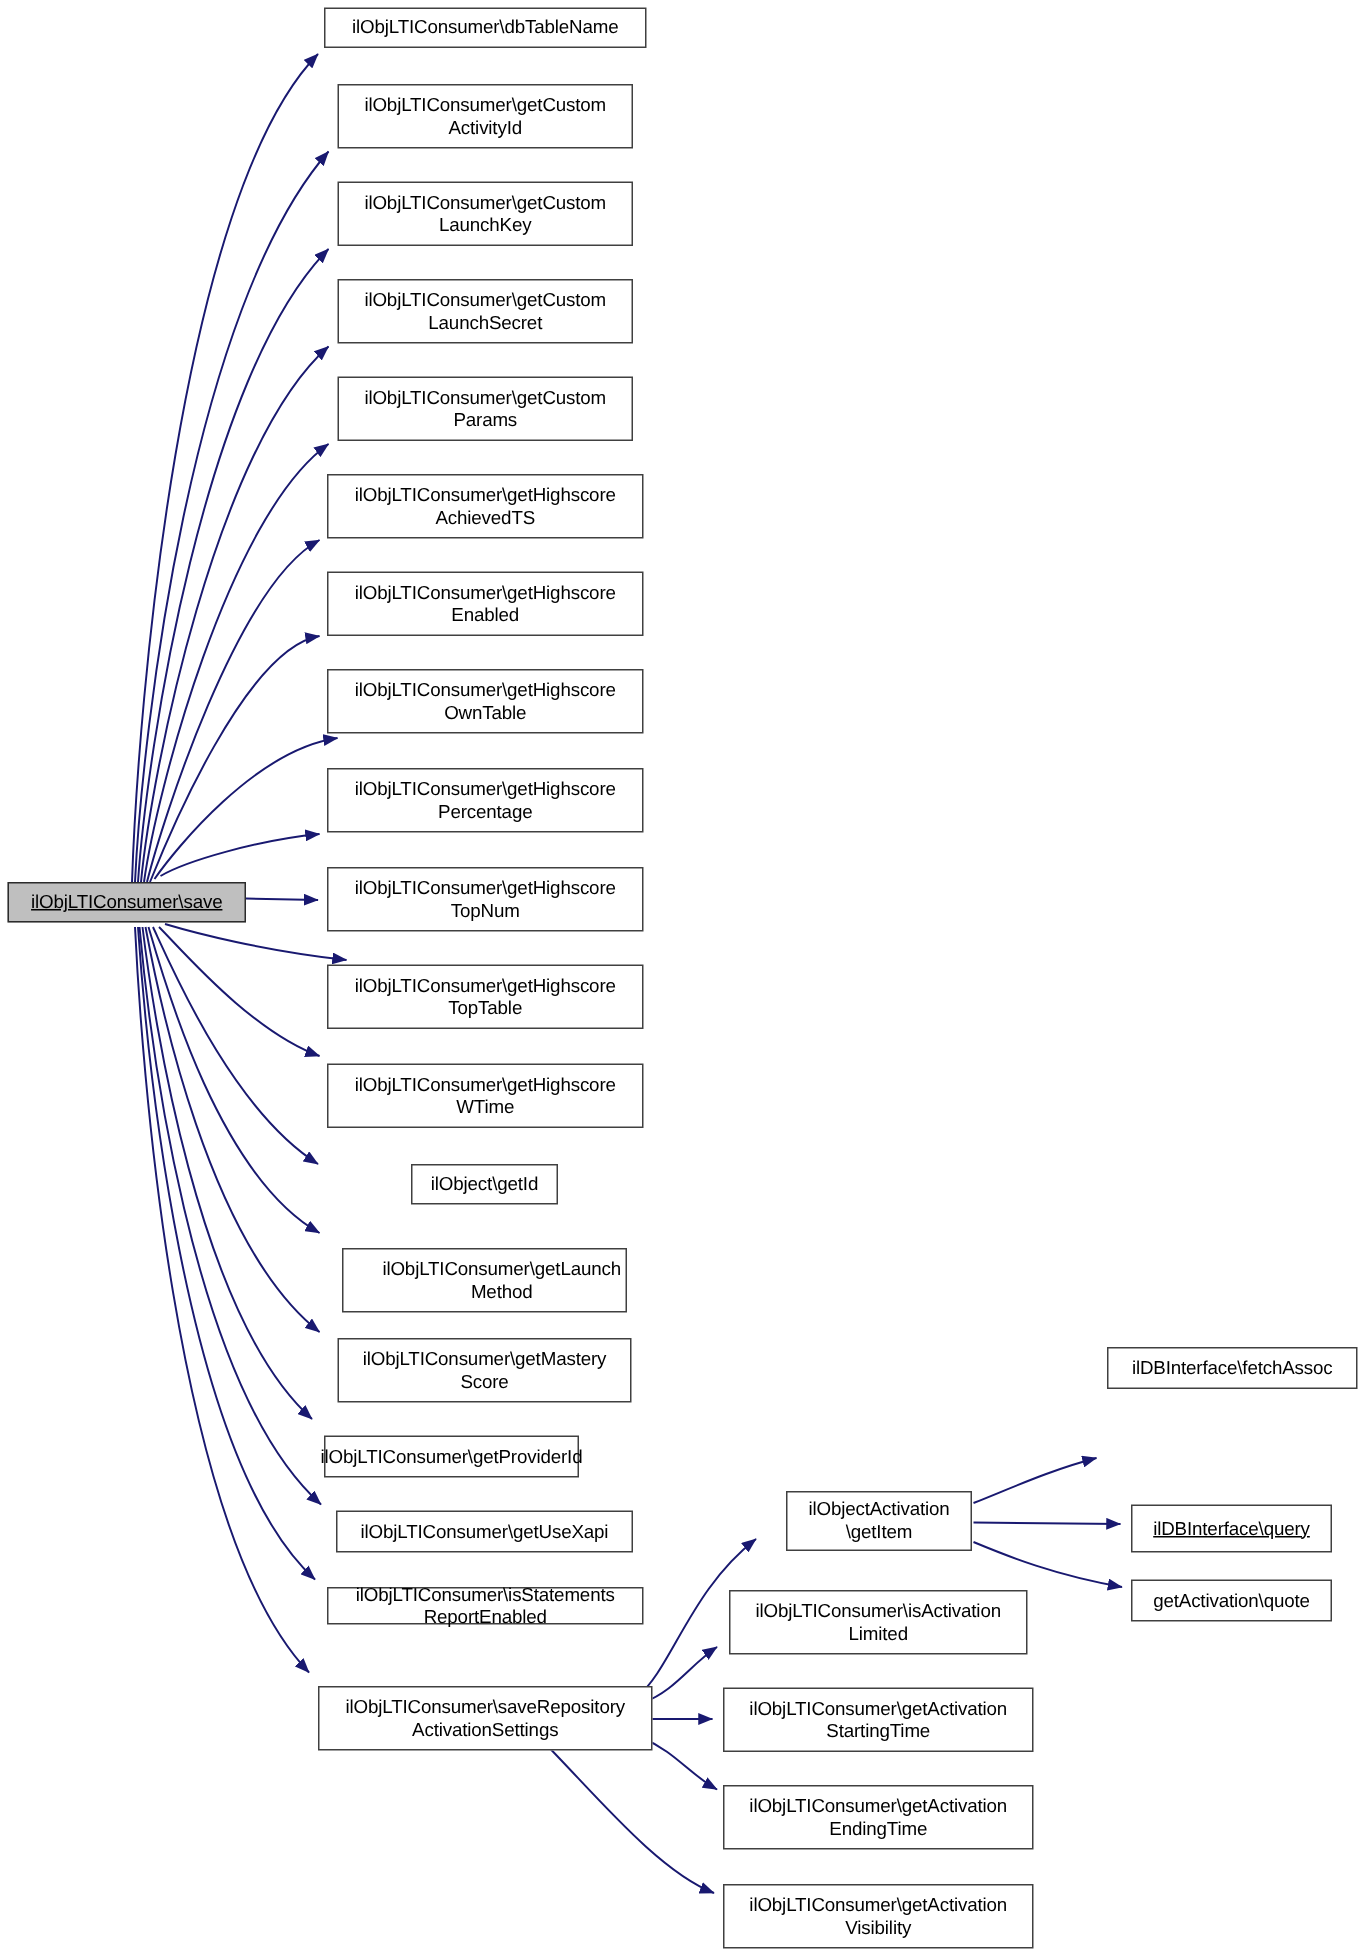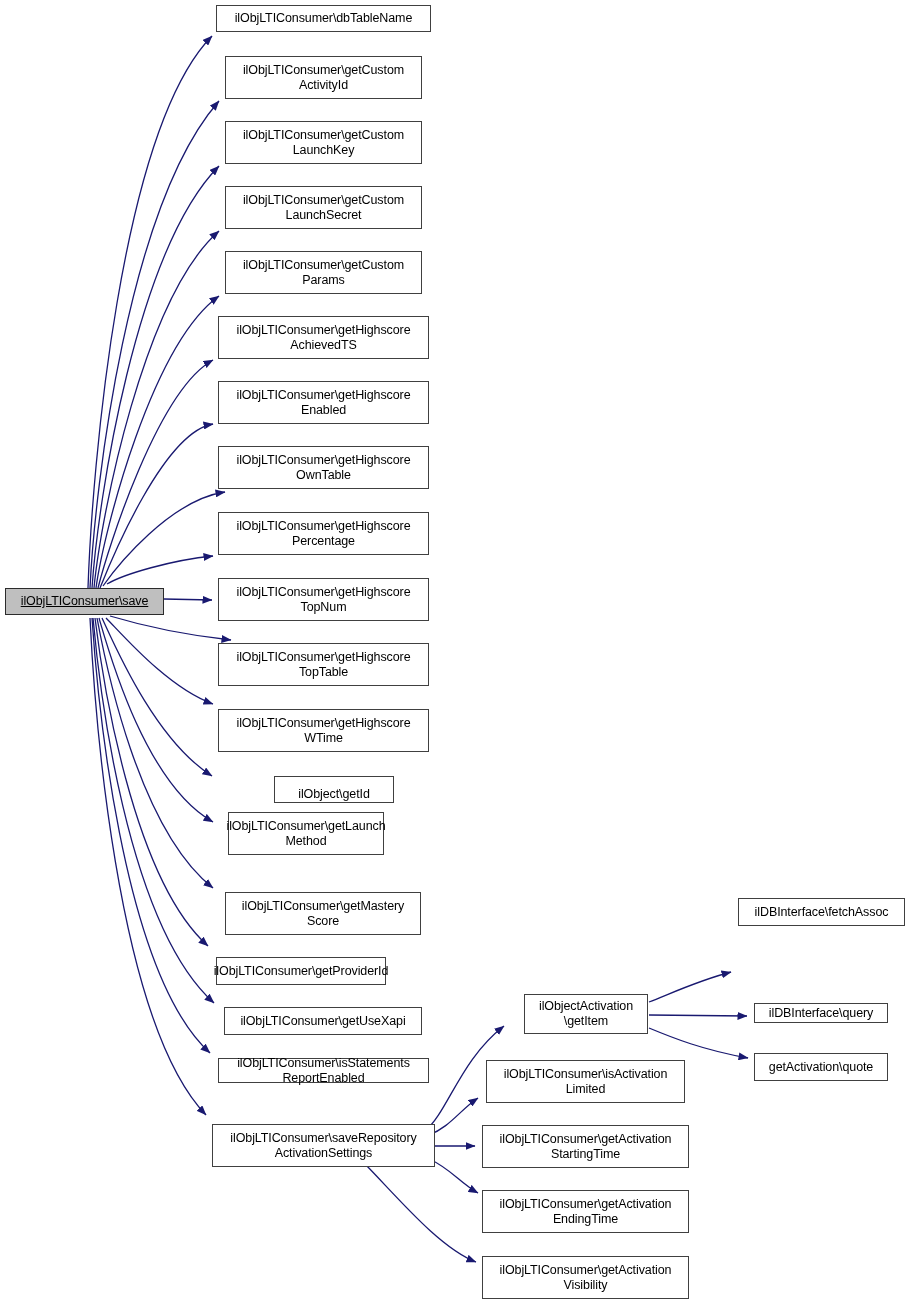--- a/index.html
+++ b/index.html
@@ -146,25 +146,25 @@
 <div class="node-box" style="left:218px; top:643px; width:211px; height:43px;">
   <span class="node-label">ilObjLTIConsumer\getHighscore
 TopTable</span>
 </div>
 
 <div class="node-box" style="left:218px; top:709px; width:211px; height:43px;">
   <span class="node-label">ilObjLTIConsumer\getHighscore
 WTime</span>
 </div>
 
-<div class="node-box" style="left:274px; top:776px; width:120px; height:27px;align-items:flex-end;">
+<div class="node-box" style="left:274px; top:776px; width:98px; height:27px;">
   <span class="node-label">ilObject\getId</span>
 </div>
 
-<div class="node-box" style="left:228px; top:812px; width:156px; height:43px;">
+<div class="node-box" style="left:228px; top:832px; width:190px; height:43px;justify-content:flex-end;">
   <span class="node-label">ilObjLTIConsumer\getLaunch
 Method</span>
 </div>
 
 <div class="node-box" style="left:225px; top:892px; width:196px; height:43px;">
   <span class="node-label">ilObjLTIConsumer\getMastery
 Score</span>
 </div>
 
 <div class="node-box" style="left:216px; top:957px; width:170px; height:28px;">
@@ -207,19 +207,19 @@
 
 <div class="node-box" style="left:482px; top:1256px; width:207px; height:43px;">
   <span class="node-label">ilObjLTIConsumer\getActivation
 Visibility</span>
 </div>
 
 <div class="node-box" style="left:738px; top:898px; width:167px; height:28px;">
   <span class="node-label">ilDBInterface\fetchAssoc</span>
 </div>
 
-<div class="node-box" style="left:754px; top:1003px; width:134px; height:20px;">
+<div class="node-box" style="left:754px; top:1003px; width:134px; height:32px;text-decoration:underline;">
   <span class="node-label">ilDBInterface\query</span>
 </div>
 
 <div class="node-box" style="left:754px; top:1053px; width:134px; height:28px;">
   <span class="node-label">getActivation\quote</span>
 </div>
 
 </body></html>

